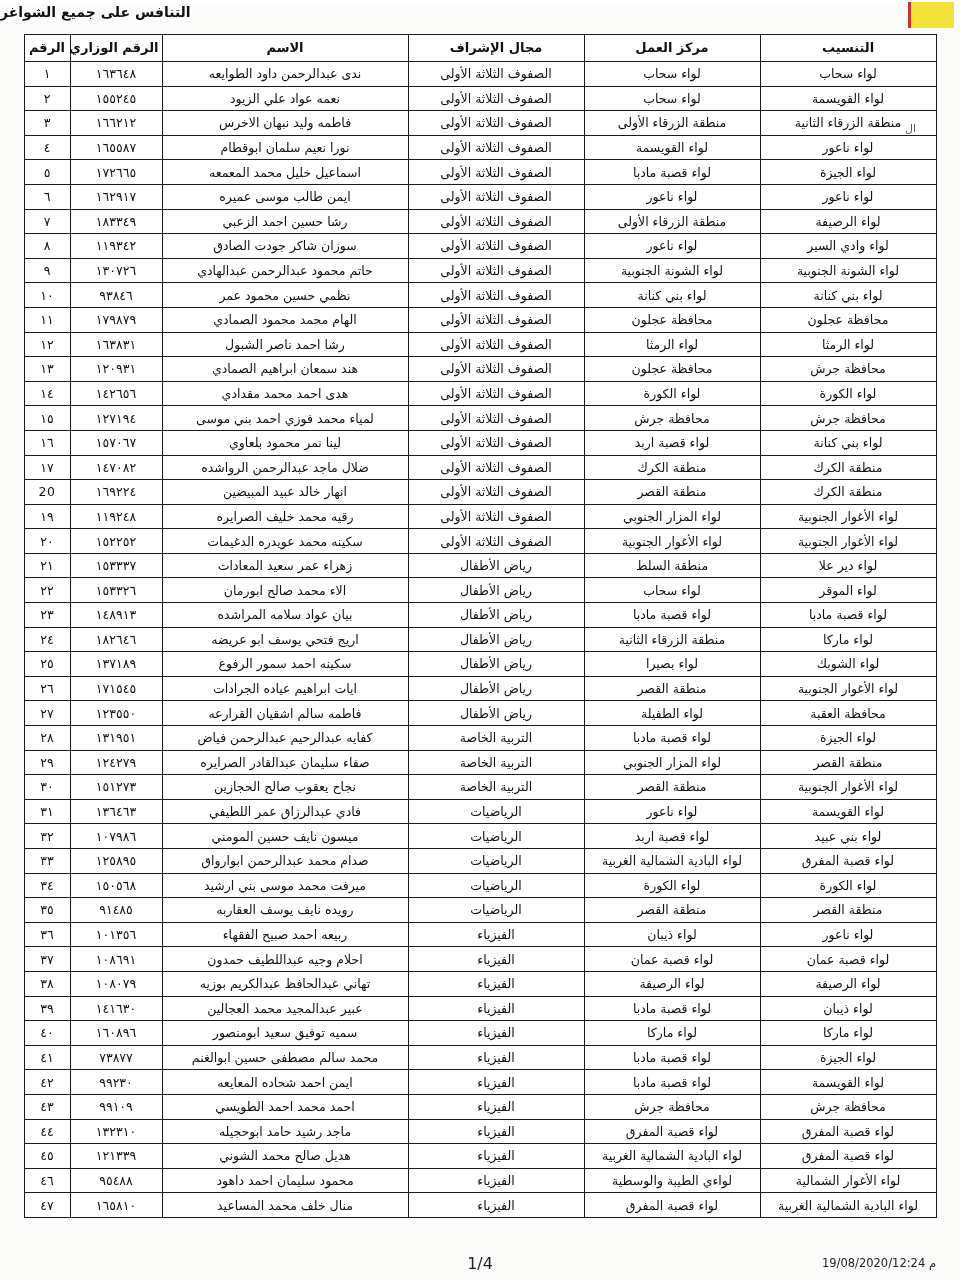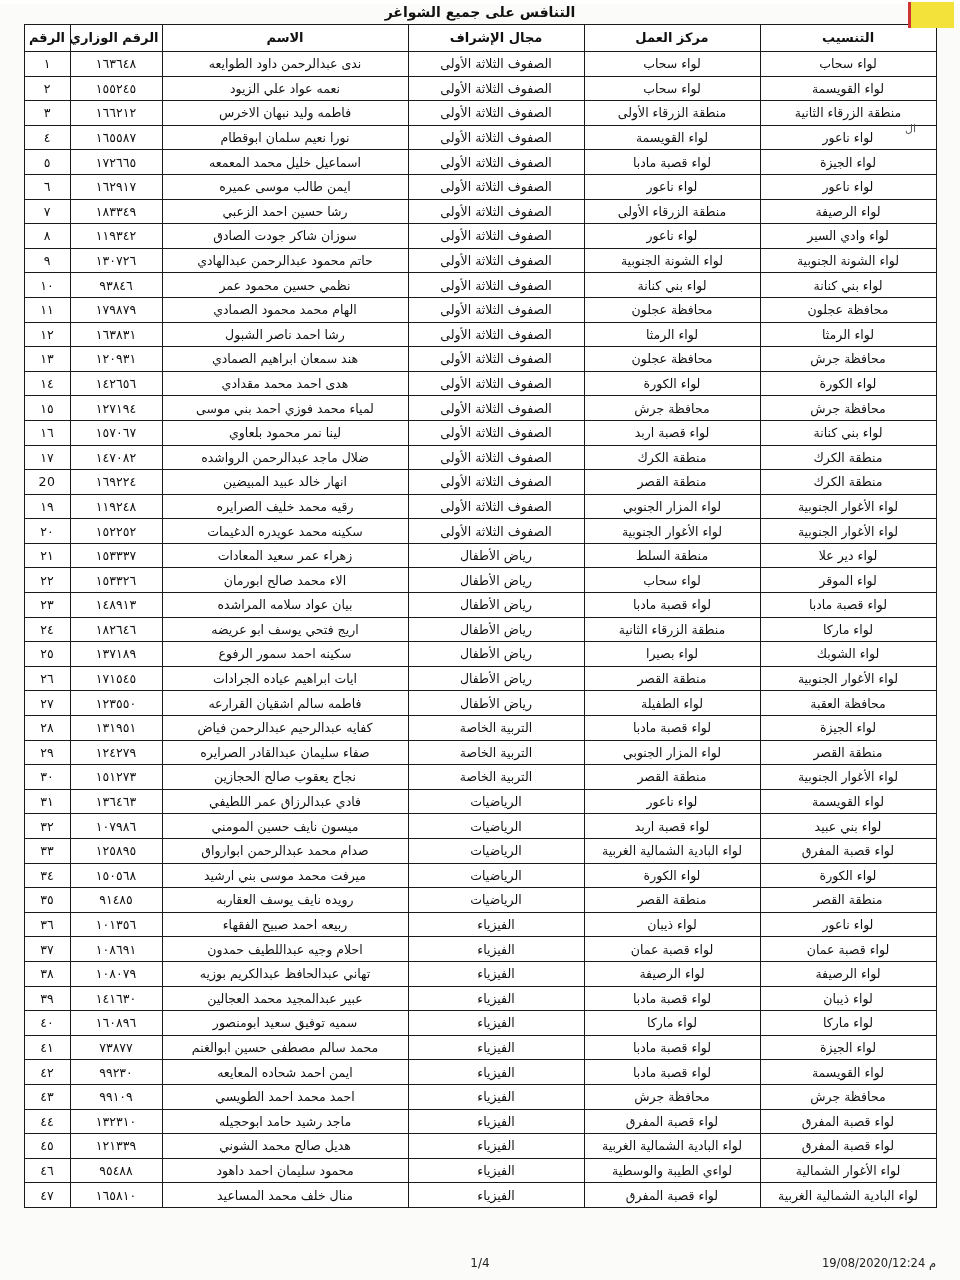--- a/index.html
+++ b/index.html
@@ -46,25 +46,25 @@
   .doc-title {
     font-size: 15px;
     font-weight: bold;
     line-height: 1.5;
     color: #111;
     letter-spacing: 0;
     white-space: pre-line;
     padding: 0 150px;
   }
   .section-title {
-    text-align: center;
+    text-align: left;
     font-size: 14px;
     font-weight: bold;
     margin-top: 4px;
-    margin-bottom: 4px;
+    margin-bottom: 14px;
   }
   table.roster {
     border-collapse: collapse;
     margin: 0 auto;
     width: 912px;
     table-layout: fixed;
     background: #ffffff;
   }
   table.roster th, table.roster td {
     border: 1px solid #1a1a1a;
@@ -105,21 +105,21 @@
     justify-content: space-between;
     align-items: center;
     font-size: 11.5px;
     color: #222;
     direction: ltr;
   }
   .footer .pg {
     position: absolute;
     left: 50%;
     transform: translateX(-50%);
-    font-size: 12px;
+    font-size: 16px;
   }
   .footer .ts {
     font-size: 11.5px;
   }
   .edge-mark {
     position: absolute;
     top: 118px;
     left: 905px;
     font-size: 11px;
     color: #555;

